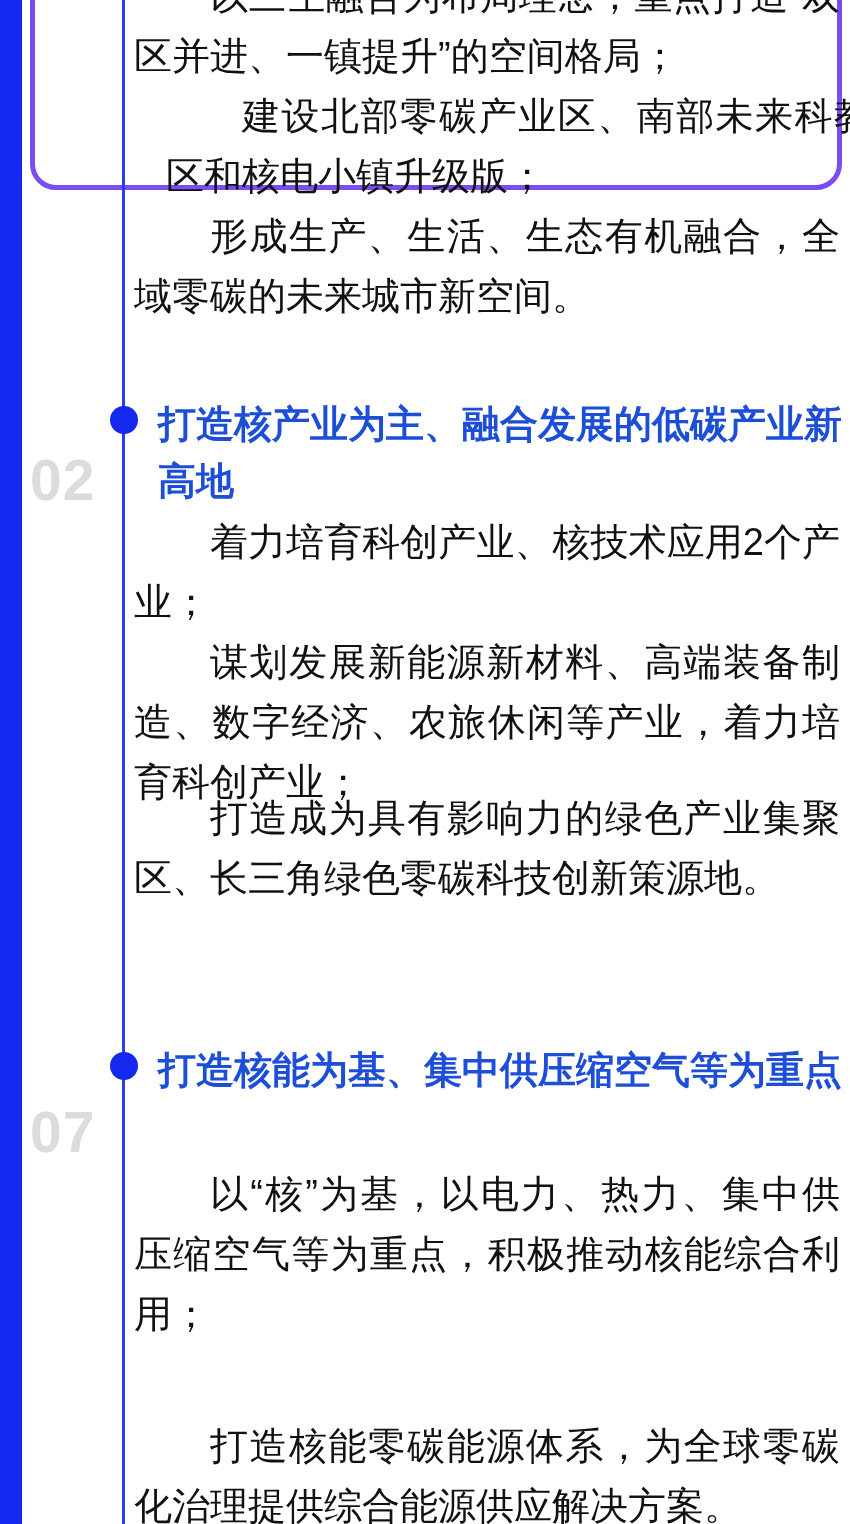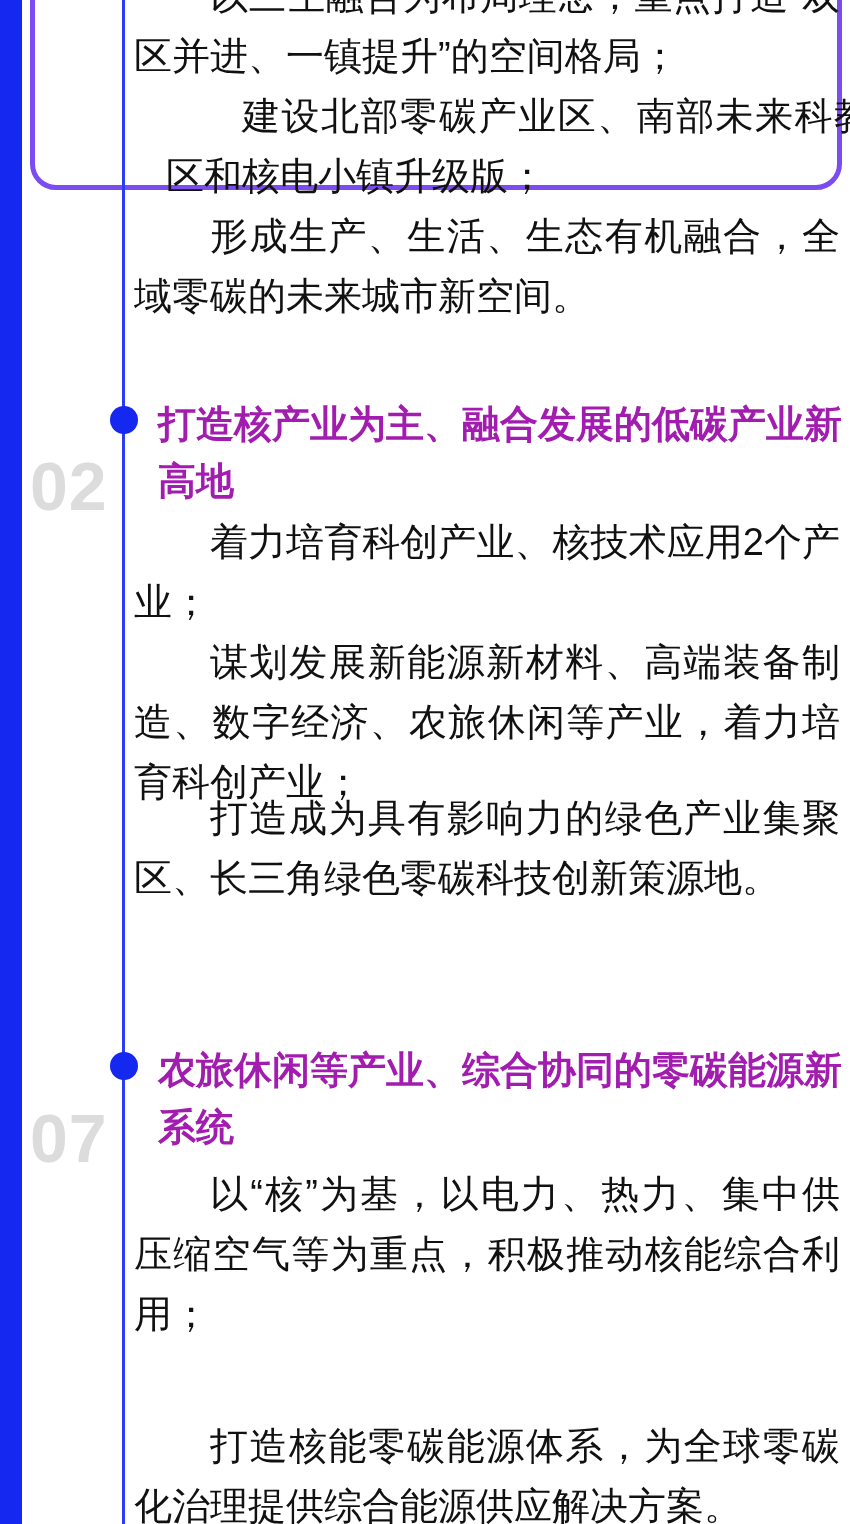--- a/index.html
+++ b/index.html
@@ -56,21 +56,21 @@
     position: absolute;
     left: 0;
     top: 0;
     width: 828px;
     height: 1524px;
   }
   
   .ghost-num {
     position: absolute;
     left: 8px;
-    font-size: 68px;
+    font-size: 57px;
     font-weight: 700;
     color: #dcdcdc;
     letter-spacing: 1px;
     line-height: 1;
     font-family: "Liberation Sans", sans-serif;
     user-select: none;
   }
   .bullet-dot {
     position: absolute;
     left: 88px;
@@ -91,21 +91,21 @@
     text-indent: 2em;
     font-family: "Liberation Sans", "DejaVu Sans", sans-serif;
   }
   .heading {
     position: absolute;
     left: 136px;
     width: 690px;
     font-size: 38px;
     line-height: 1.5;
     font-weight: 700;
-    color: #a21caf;
+    color: #1d4ed8;
     text-indent: 0;
     font-family: "Liberation Sans", "DejaVu Sans", sans-serif;
   }
 </style>
 </head>
 <body>
 
 <div id="page">
 
   <div class="left-band"></div>
@@ -133,21 +133,21 @@
       <div class="para" style="top:512px;">着力培育科创产业、核技术应用2个产业；</div>
 
       <div class="para" style="top:632px;">谋划发展新能源新材料、高端装备制造、数字经济、农旅休闲等产业，着力培育科创产业；</div>
 
       <div class="para" style="top:788px;">打造成为具有影响力的绿色产业集聚区、长三角绿色零碳科技创新策源地。</div>
 
       <div class="ghost-num" style="top:1104px;">07</div>
 
       <div class="bullet-dot" style="top:1052px;"></div>
 
-      <div class="heading" style="top:1042px;">农旅休闲等产业、综合协同的零碳能源新系统</div>
+      <div class="heading" style="top:1042px;">打造核能为基、集中供压缩空气等为重点</div>
 
       <div class="para" style="top:1164px;">以“核”为基，以电力、热力、集中供压缩空气等为重点，积极推动核能综合利用；</div>
 
       <div class="para" style="top:1416px;">打造核能零碳能源体系，为全球零碳化治理提供综合能源供应解决方案。</div>
 
     </div>
   </div>
 
 </div>
 

